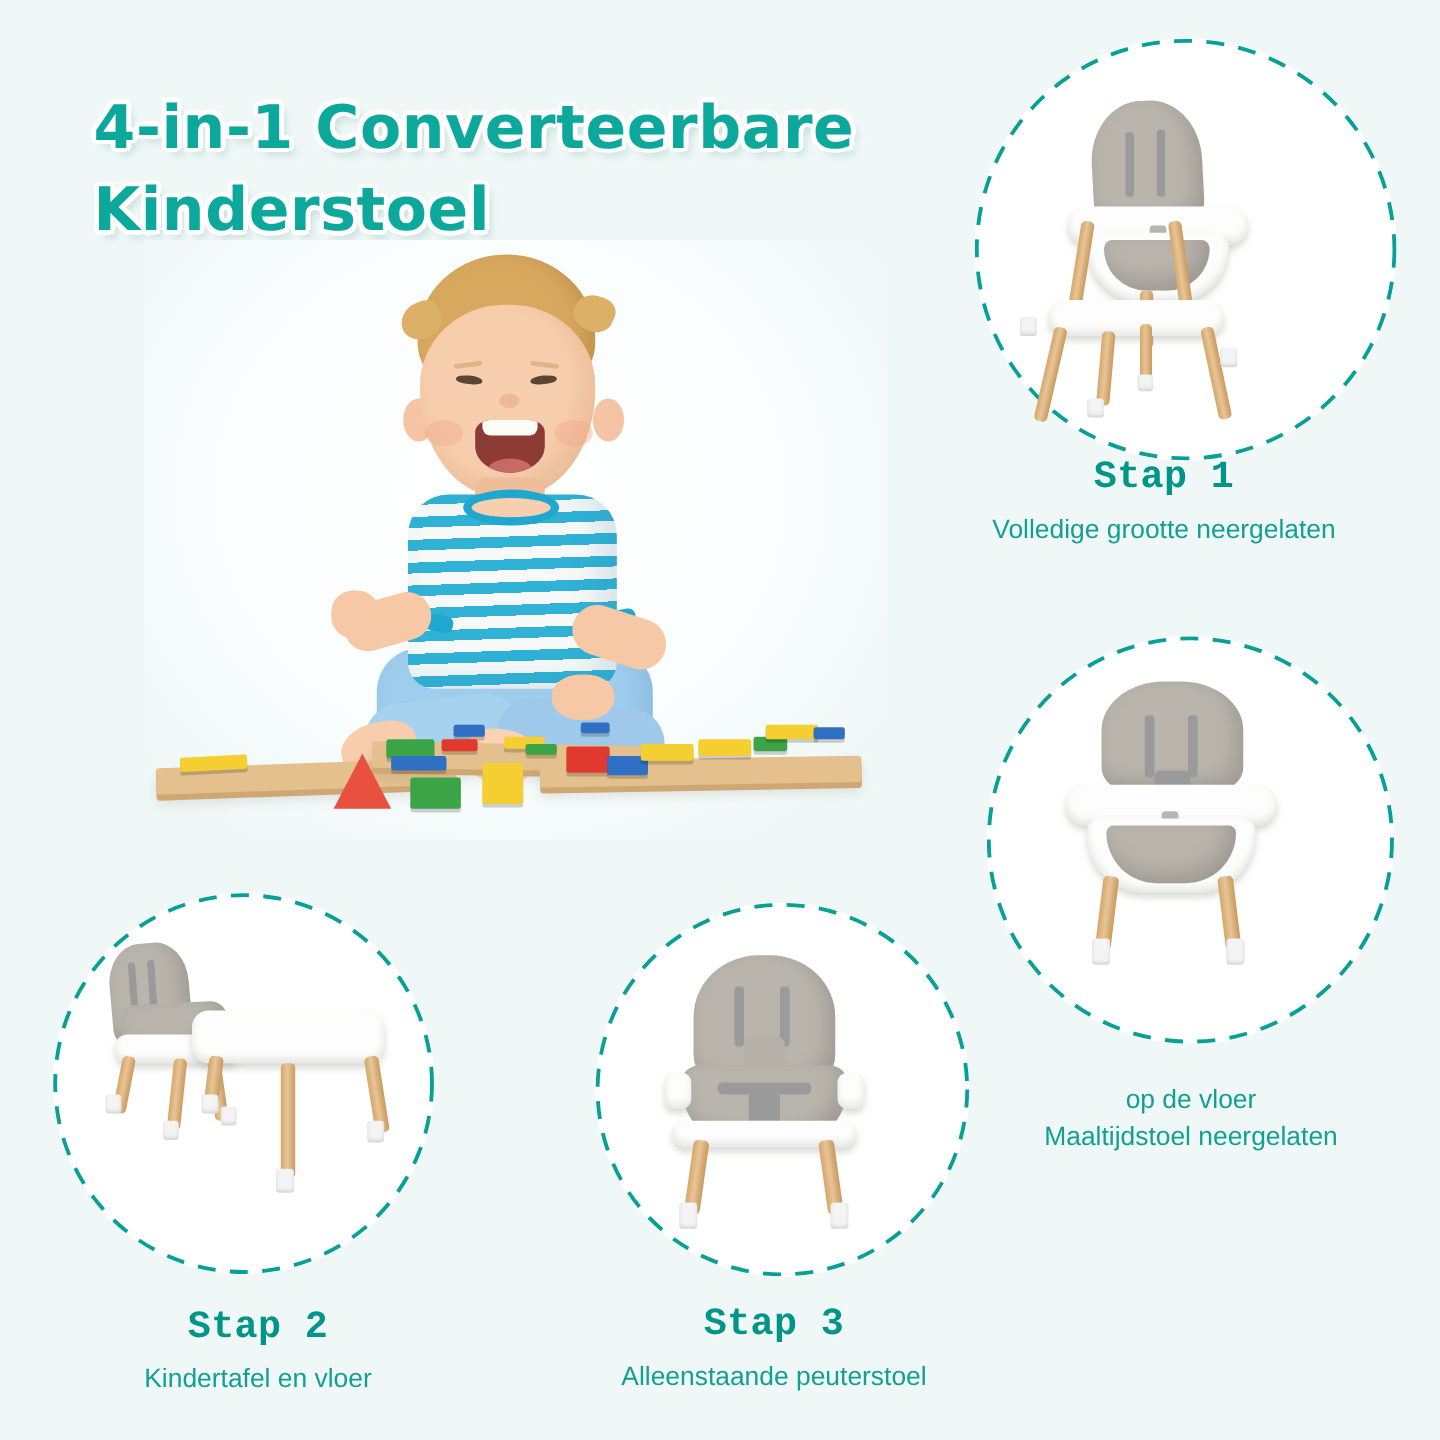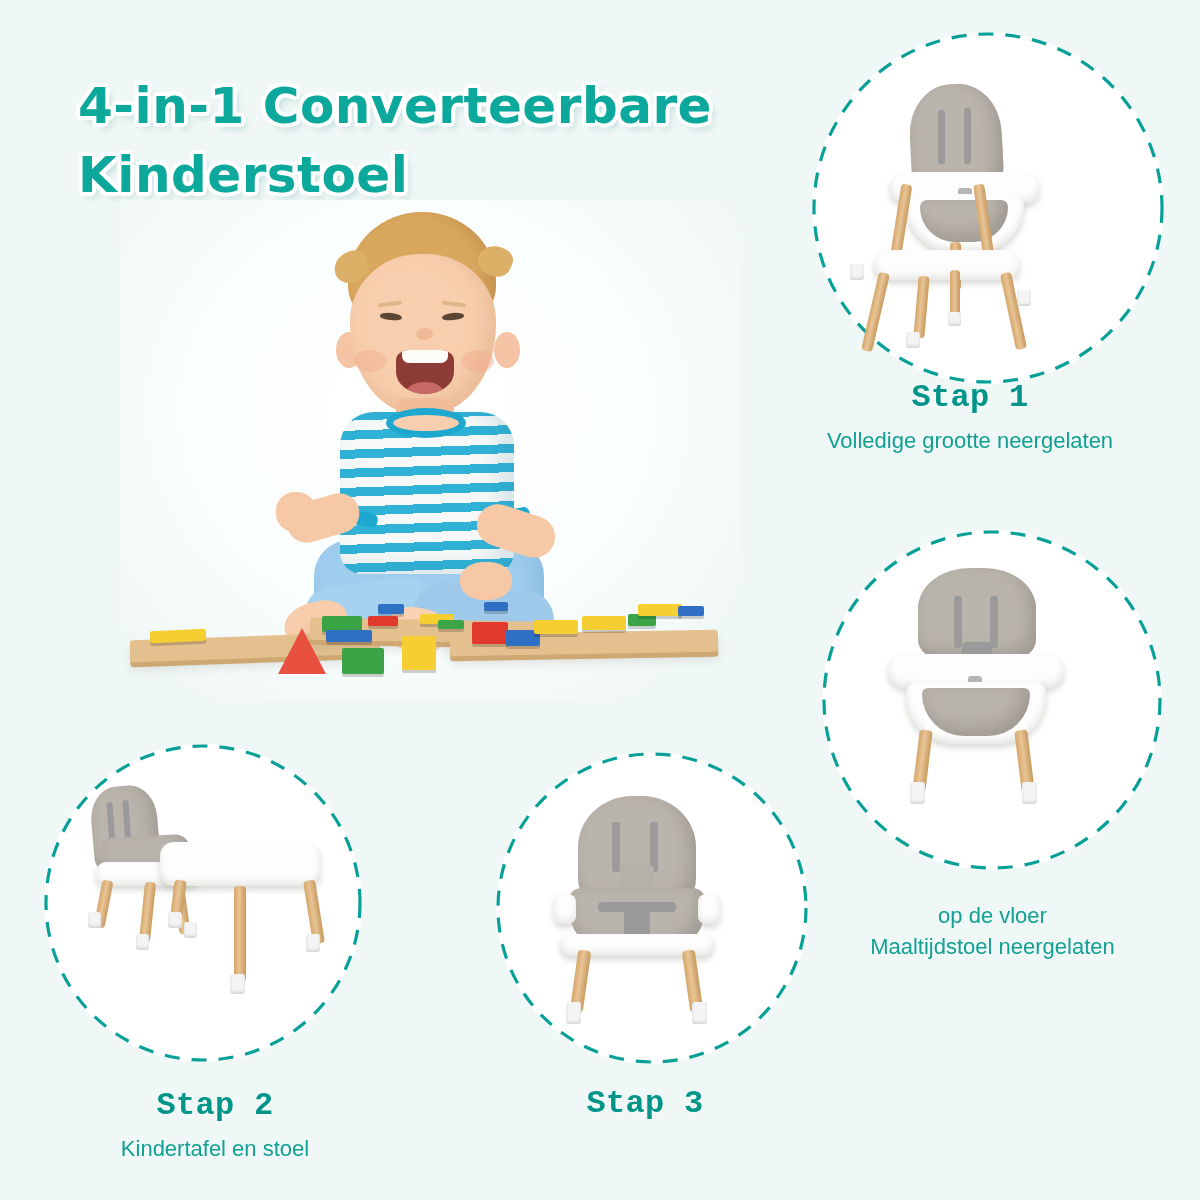--- a/index.html
+++ b/index.html
@@ -464,20 +464,23 @@
 
 <div class="caption cap2">
   <div class="cap-desc">
     <div>op de vloer</div>
     <div>Maaltijdstoel neergelaten</div>
   </div>
 </div>
 
 <div class="caption cap3">
   <div class="cap-step">Stap 3</div>
+  <div class="cap-desc">
+    <div>Alleenstaande peuterstoel</div>
+  </div>
 </div>
 
 <div class="caption cap4">
   <div class="cap-step">Stap 2</div>
   <div class="cap-desc">
-    <div>Kindertafel en stoel</div>
+    <div>Kindertafel en vloer</div>
   </div>
 </div>
 
 </body></html>

